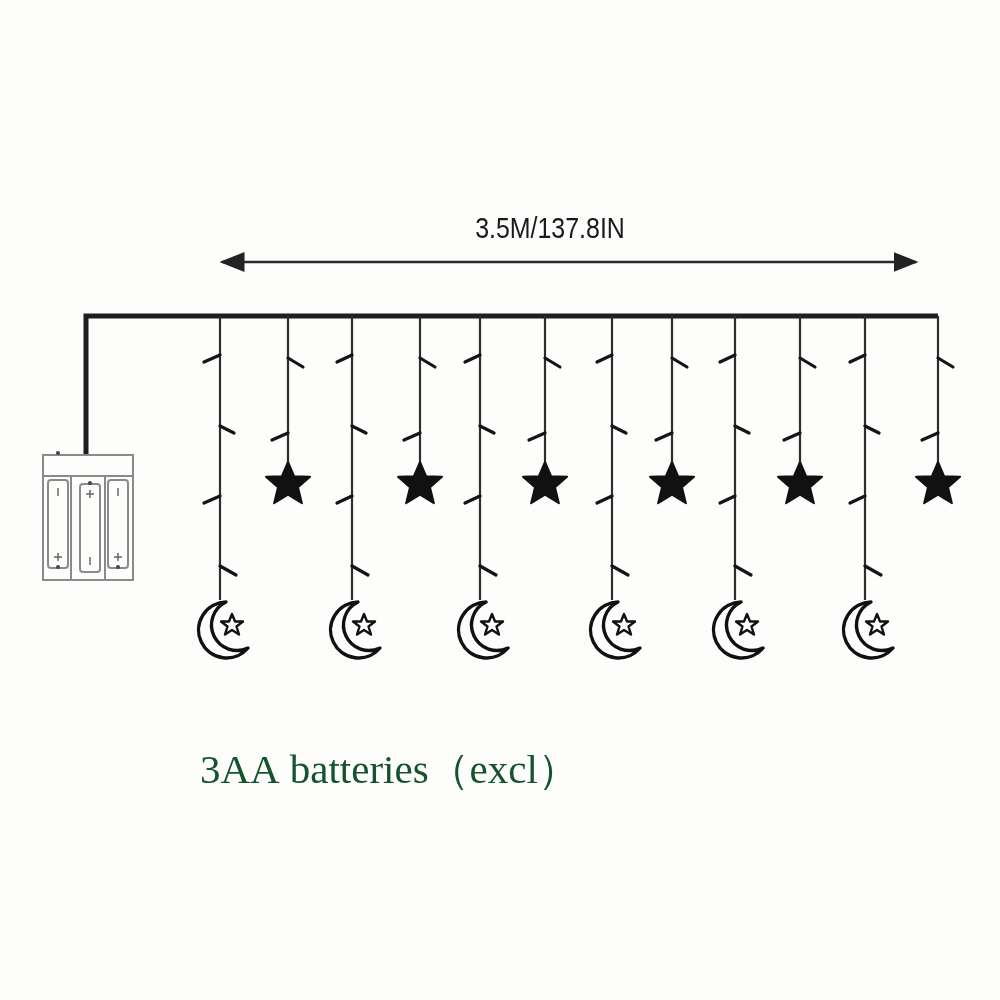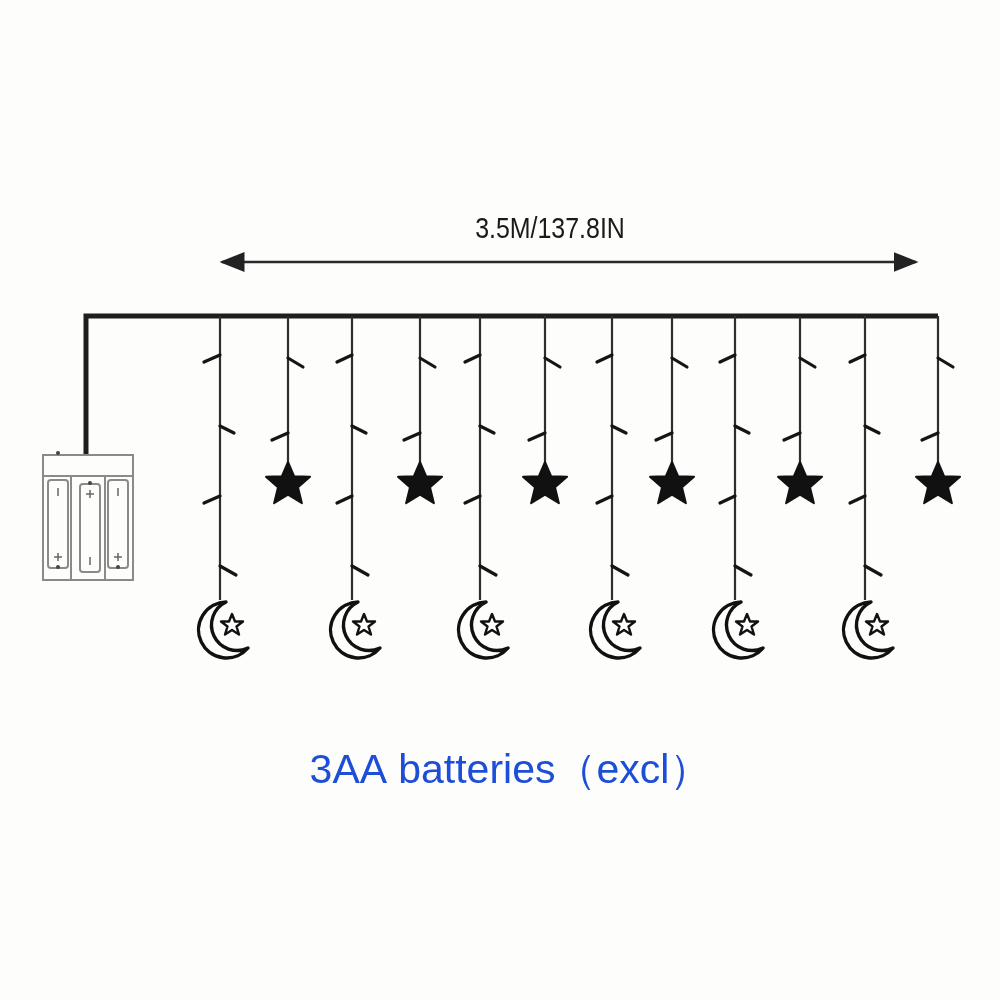--- a/index.html
+++ b/index.html
@@ -1,19 +1,19 @@
 <!DOCTYPE html>
 <html><head>
 <meta charset="utf-8">
 <style>
   html, body { margin:0; padding:0; background:#fdfdfc; }
   body { width:1000px; height:1000px; position:relative; overflow:hidden; font-family:"DejaVu Sans", sans-serif; }
   #canvas { position:absolute; left:0; top:0; width:1000px; height:1000px; }
   .dim-label { position:absolute; left:340px; top:212px; width:420px; text-align:center; font-family:"Liberation Sans Narrow","Liberation Sans", sans-serif; font-size:29px; color:#1a1a1a; letter-spacing:0px; transform:scaleX(0.86); transform-origin:center; }
-  .caption { position:absolute; left:200px; top:742px; width:620px; text-align:center; font-family:Liberation Sans, sans-serif; font-size:41px; color:#1d4ed8; word-spacing:2px; }
+  .caption { position:absolute; left:200px; top:742px; width:620px; font-family:Liberation Serif, serif; font-size:41px; color:#14532d; word-spacing:2px; }
 </style>
 </head>
 <body>
 
 <div>
   <svg id="canvas" viewBox="0 0 1000 1000" xmlns="http://www.w3.org/2000/svg">
     <defs>
       <marker id="arrowL" markerWidth="10" markerHeight="8" refX="1" refY="4" orient="auto">
         <path d="M10,0 L0,4 L10,8 Z" fill="#222"></path>
       </marker>

